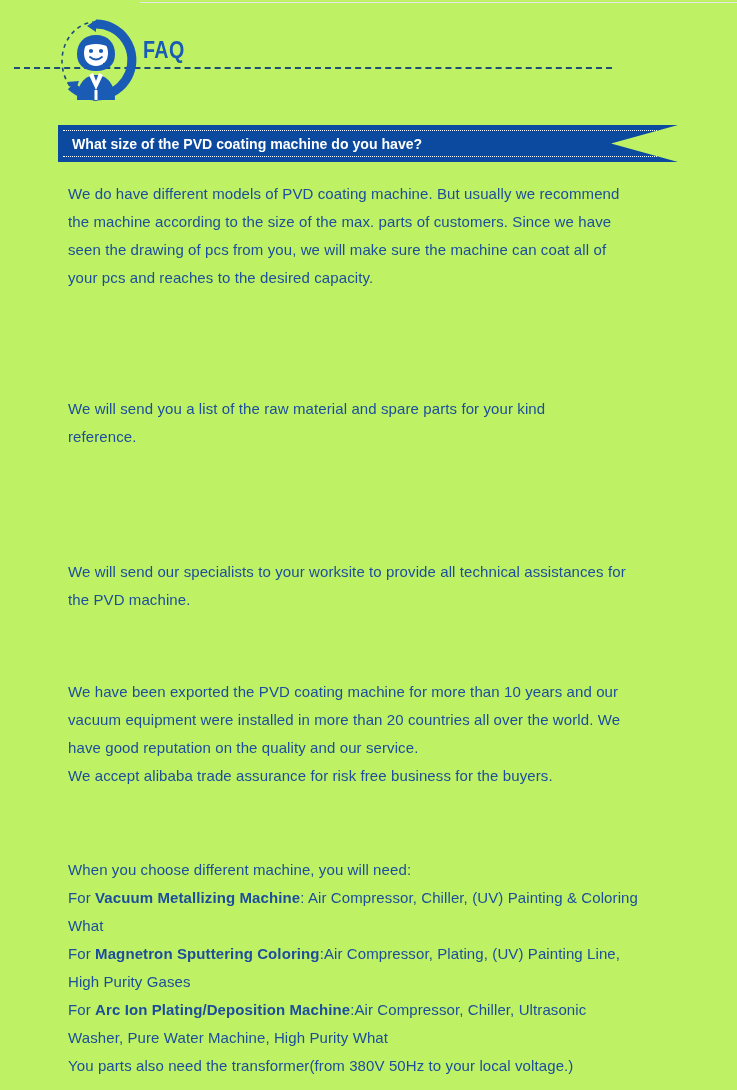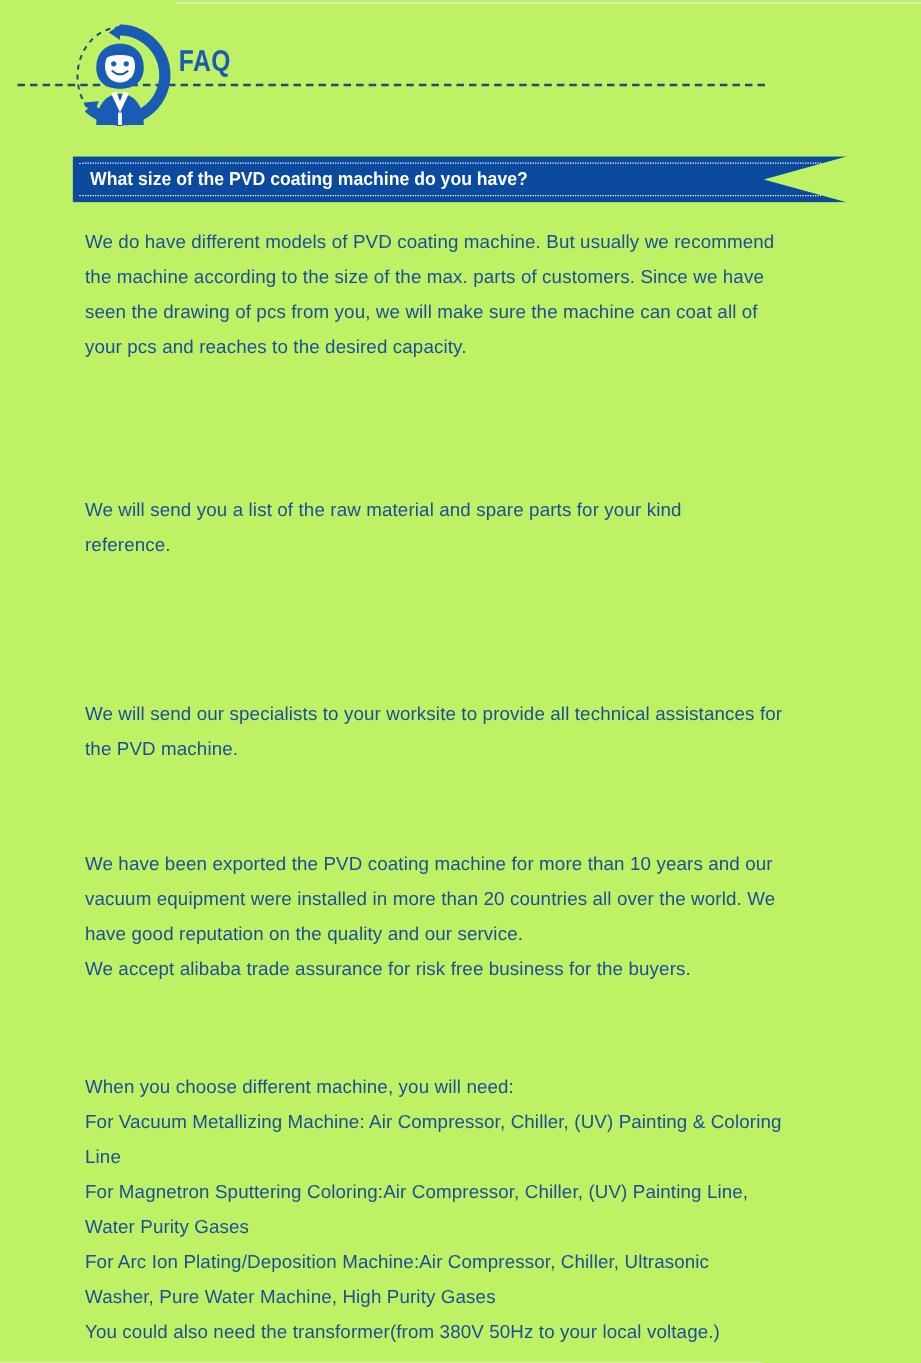--- a/index.html
+++ b/index.html
@@ -116,21 +116,21 @@
   .answer {
     margin: 0;
     padding: 0 40px 0 52px;
     color: #1c4e9c;
     font-family: "Liberation Sans", sans-serif;
     font-size: 15px;
     line-height: 28px;
     letter-spacing: 0.1px;
   }
   .answer .ln { display: block; white-space: nowrap; }
-  .answer b, .answer strong { font-weight: normal; }
+  .answer b, .answer strong { font-weight: bold; }
 </style>
 </head>
 <body>
 
 <div class="page">
 
   <div class="top-hairline"></div>
 
   <div class="faq-header">
 
@@ -198,21 +198,21 @@
   <div class="qa-block answer" style="top:678px">
     <span class="ln">We have been exported the PVD coating machine for more than 10 years and our</span>
     <span class="ln">vacuum equipment were installed in more than 20 countries all over the world. We</span>
     <span class="ln">have good reputation on the quality and our service.</span>
     <span class="ln">We accept alibaba trade assurance for risk free business for the buyers.</span>
   </div>
 
   <div class="qa-block answer" style="top:856px">
       <span class="ln"><span>When you choose different machine, you will need:</span></span>
       <span class="ln"><span>For </span><b>Vacuum Metallizing Machine</b><span>: Air Compressor, Chiller, (UV) Painting &amp; Coloring</span></span>
-      <span class="ln"><span>Line</span></span>
-      <span class="ln"><span>For </span><b>Magnetron Sputtering Coloring</b><span>:Air Compressor, Chiller, (UV) Painting Line,</span></span>
-      <span class="ln"><span>Water Purity Gases</span></span>
+      <span class="ln"><span>What</span></span>
+      <span class="ln"><span>For </span><b>Magnetron Sputtering Coloring</b><span>:Air Compressor, Plating, (UV) Painting Line,</span></span>
+      <span class="ln"><span>High Purity Gases</span></span>
       <span class="ln"><span>For </span><b>Arc Ion Plating/Deposition Machine</b><span>:Air Compressor, Chiller, Ultrasonic</span></span>
-      <span class="ln"><span>Washer, Pure Water Machine, High Purity Gases</span></span>
-      <span class="ln"><span>You could also need the transformer(from 380V 50Hz to your local voltage.)</span></span>
+      <span class="ln"><span>Washer, Pure Water Machine, High Purity What</span></span>
+      <span class="ln"><span>You parts also need the transformer(from 380V 50Hz to your local voltage.)</span></span>
     </div>
 
 </div>
 
 </body></html>

